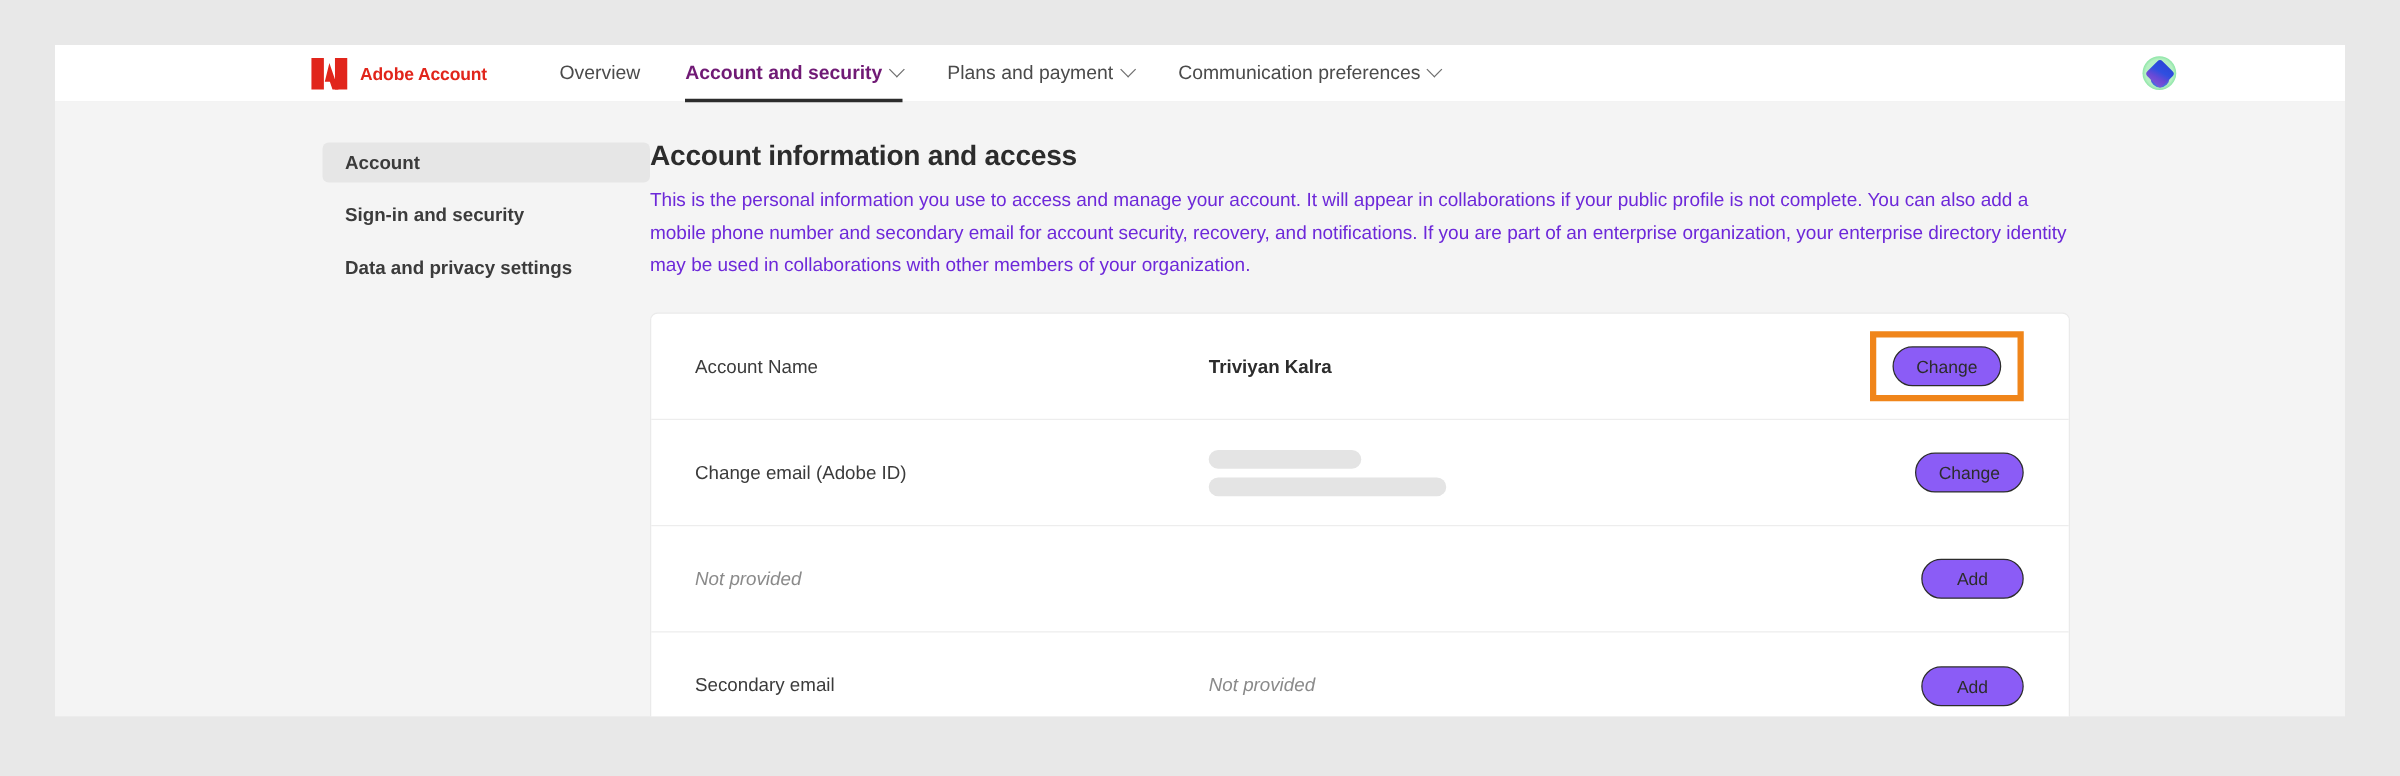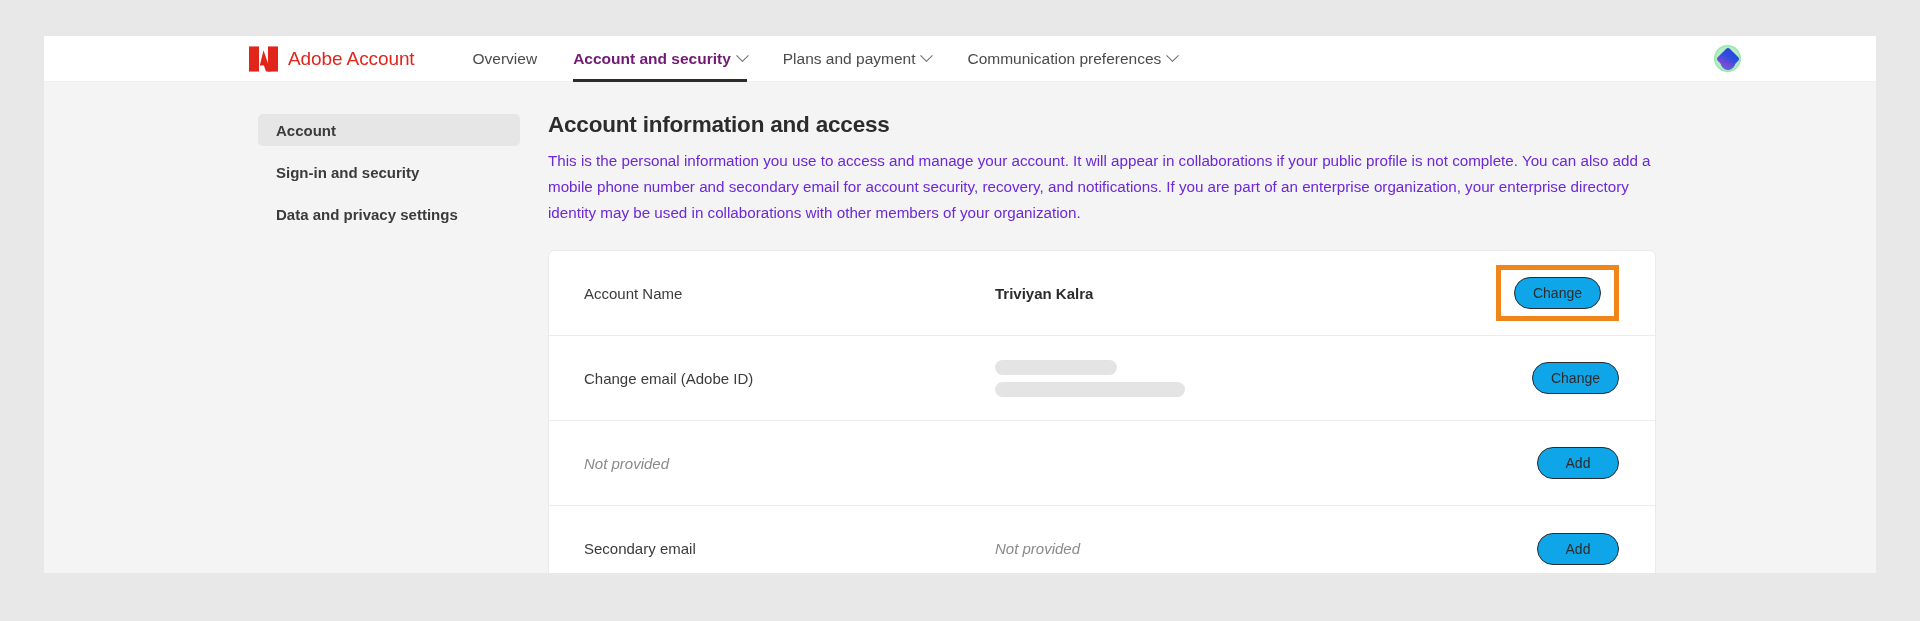--- a/index.html
+++ b/index.html
@@ -48,22 +48,22 @@
     margin-left: 205px;
   }
 
   .adobe-logo {
     width: 29px;
     height: 26px;
     display: block;
   }
 
   .brand-text {
-    font-size: 19px;
-    font-weight: normal;
+    font-size: 14px;
+    font-weight: bold;
     color: #e1251b;
     letter-spacing: -0.1px;
     white-space: nowrap;
   }
 
   .nav-items {
     display: flex;
     align-items: flex-end;
     height: 46px;
     margin-left: 40px;
@@ -180,21 +180,20 @@
     background: #e6e6e6;
   }
 
   .side-item + .side-item { margin-top: 10px; }
 
   
   #main {
     flex: 1 1 auto;
     padding-right: 220px;
     min-width: 0;
-    margin-left: 28px;
   }
 
   #page-title {
     font-size: 22.5px;
     font-weight: bold;
     color: #2c2c2c;
     letter-spacing: -0.2px;
     margin-bottom: 10px;
   }
 
@@ -264,21 +263,21 @@
     align-items: center;
     width: 160px;
   }
 
   .pill-btn {
     min-width: 82px;
     height: 32px;
     padding: 0 18px;
     border: 1.7px solid #2c2c2c;
     border-radius: 18px;
-    background: #0ea5e9;
+    background: #8b5cf6;
     color: #2c2c2c;
     font-size: 14px;
     font-family: "Liberation Sans", sans-serif;
     cursor: pointer;
     display: inline-flex;
     align-items: center;
     justify-content: center;
     white-space: nowrap;
   }
 

